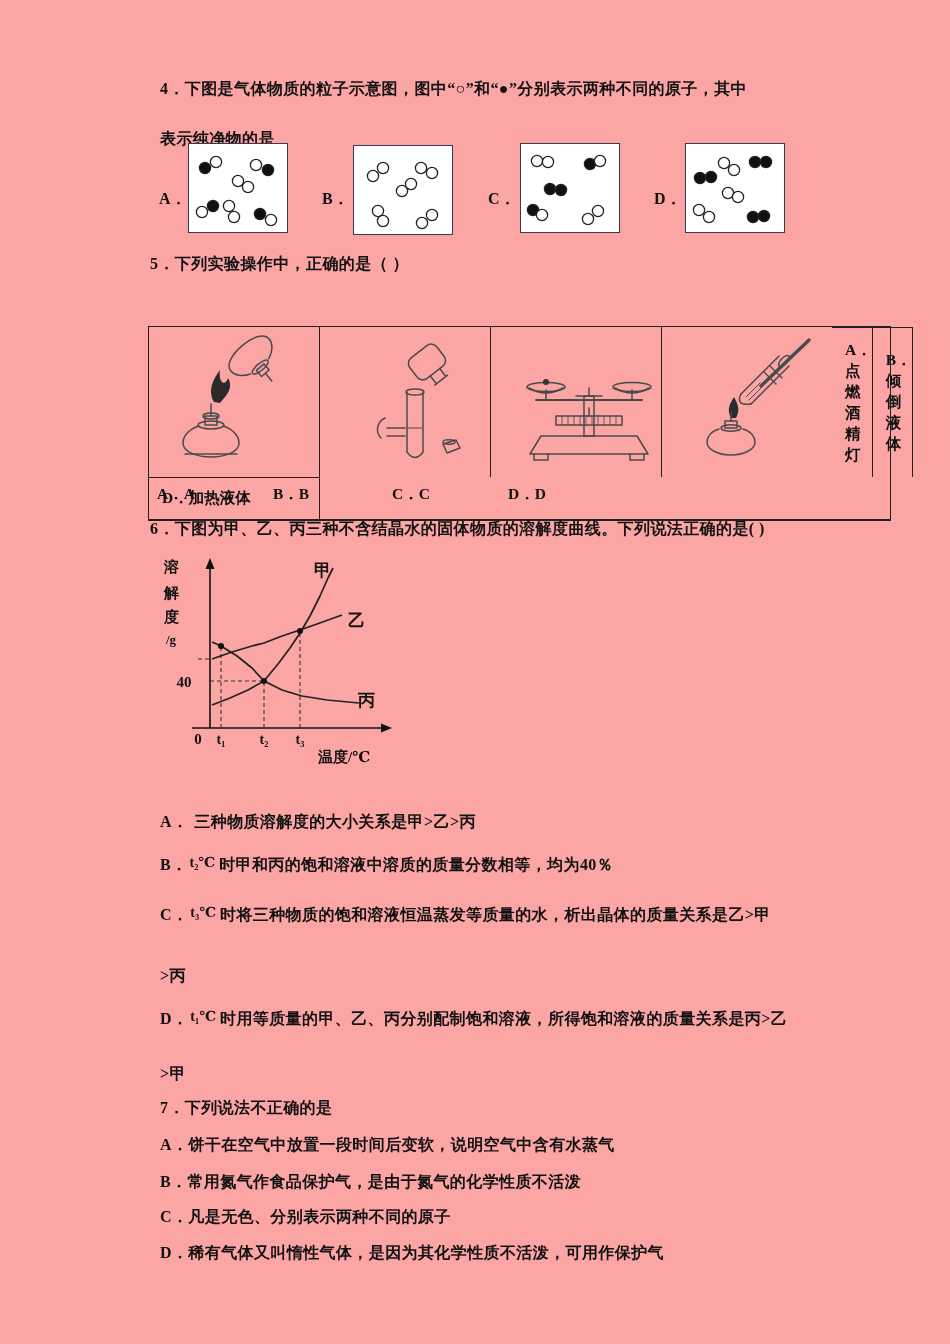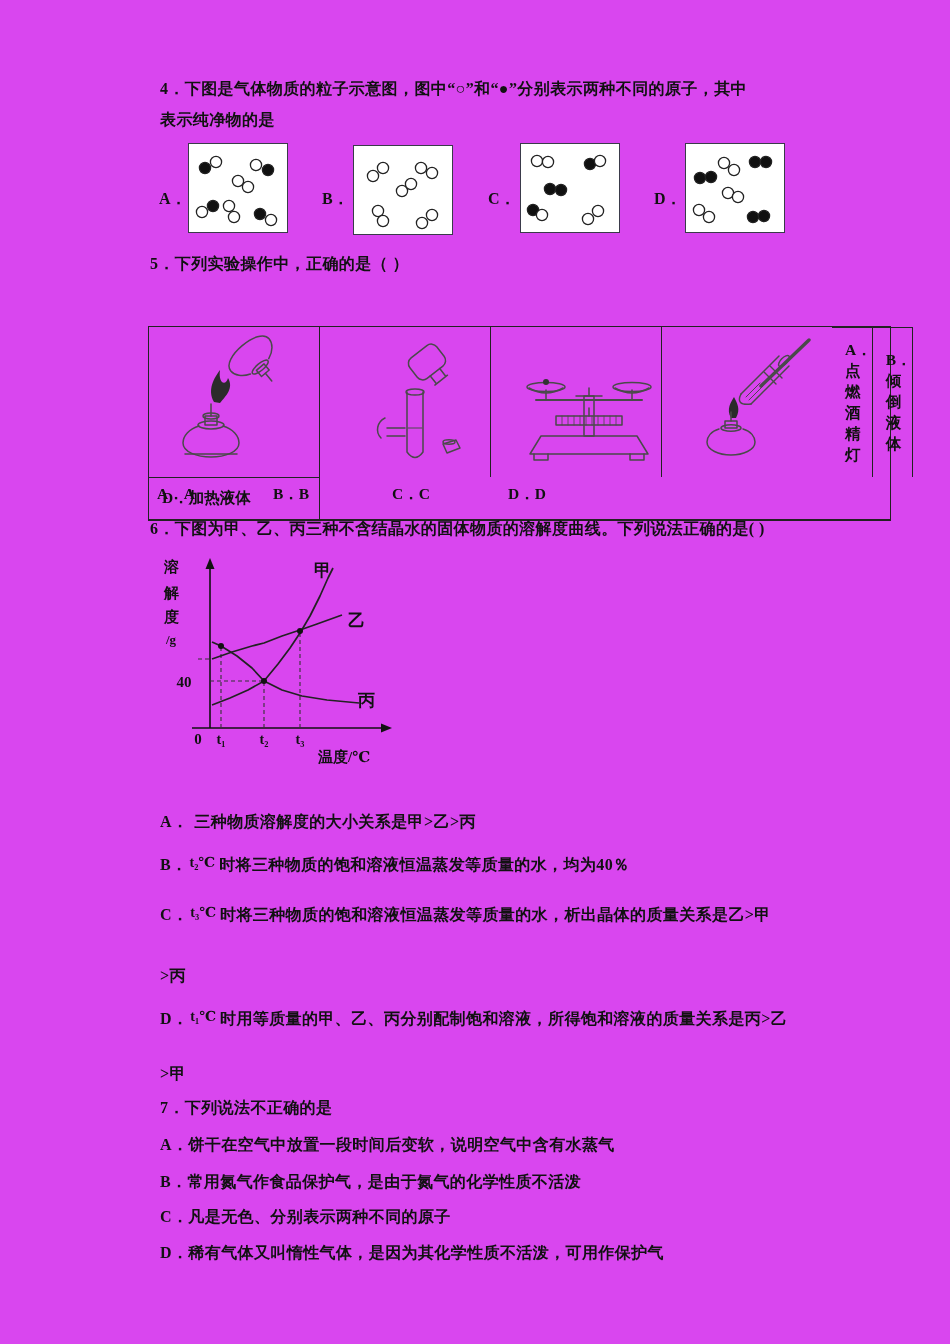--- a/index.html
+++ b/index.html
@@ -1,17 +1,17 @@
 <!DOCTYPE html>
 <html><head>
 <meta charset="utf-8">
 <style>
   html,body{margin:0;padding:0;background:#e8e8e8;}
   .page{
-    position:relative;width:950px;height:1344px;background:#d946ef;
+    position:relative;width:950px;height:1344px;background:#fca5a5;
     margin:0 auto;overflow:hidden;
     font-family:"Liberation Serif","DejaVu Serif",serif;
     color:#111;font-weight:700;
   }
   .tline{position:absolute;font-size:16px;letter-spacing:0.4px;white-space:nowrap;}
   .plabel{position:absolute;font-size:16px;}
   .pbox{position:absolute;width:98px;height:88px;border:1.6px solid #3a3a4a;background:#fff;}
   .optable{
     position:absolute;left:148px;top:287px;width:741px;
     display:grid;grid-template-columns:repeat(6,1fr);grid-template-rows:150px 42px;
@@ -26,21 +26,21 @@
   .qopt{position:absolute;font-size:16px;letter-spacing:0.4px;white-space:nowrap;}
   .tpre{font-size:14px;position:relative;top:-3px;margin:4px 4px 0 2px;letter-spacing:0;}
   .sketch{stroke:#4a4a4a;fill:none;stroke-width:1.5;stroke-linecap:round;stroke-linejoin:round;}
 </style>
 </head>
 <body>
 
 <div class="page">
 
   <div class="tline" style="left:160px;top:79px">4．下图是气体物质的粒子示意图，图中“○”和“●”分别表示两种不同的原子，其中</div>
-  <div class="tline" style="left:160px;top:110px">表示纯净物的是</div>
+  <div class="tline" style="left:160px;top:129px">表示纯净物的是</div>
 
   <span class="plabel" style="left:159px;top:189px">A．</span>
   <div class="pbox" style="left:188px;top:143px"><svg width="98" height="88" viewBox="0 0 98 88">
         <circle cx="16" cy="24" r="5.6" fill="#101010" stroke="#222" stroke-width="1.3"></circle>
         <circle cx="27" cy="18" r="5.6" fill="#ffffff" stroke="#222" stroke-width="1.3"></circle>
         <circle cx="67" cy="21" r="5.6" fill="#ffffff" stroke="#222" stroke-width="1.3"></circle>
         <circle cx="79" cy="26" r="5.6" fill="#101010" stroke="#222" stroke-width="1.3"></circle>
         <circle cx="49" cy="37" r="5.6" fill="#ffffff" stroke="#222" stroke-width="1.3"></circle>
         <circle cx="59" cy="43" r="5.6" fill="#ffffff" stroke="#222" stroke-width="1.3"></circle>
         <circle cx="24" cy="62" r="5.6" fill="#101010" stroke="#222" stroke-width="1.3"></circle>
@@ -223,21 +223,21 @@
           <circle cx="112" cy="125" r="3" fill="#111"></circle>
           <circle cx="148" cy="75" r="3" fill="#111"></circle>
         </g>
     </svg>
   </div>
 
   <div class="qopt" style="left:160px;top:812px">
     <span>A．</span><span class="tpre"></span><span>三种物质溶解度的大小关系是甲&gt;乙&gt;丙</span>
   </div>
   <div class="qopt" style="left:160px;top:855px">
-    <span>B．</span><span class="tpre">t₂℃</span><span>时将三种物质的饱和溶液恒温蒸发等质量的水，均为40％</span>
+    <span>B．</span><span class="tpre">t₂℃</span><span>时甲和丙的饱和溶液中溶质的质量分数相等，均为40％</span>
   </div>
   <div class="qopt" style="left:160px;top:905px">
     <span>C．</span><span class="tpre">t₃℃</span><span>时将三种物质的饱和溶液恒温蒸发等质量的水，析出晶体的质量关系是乙&gt;甲</span>
   </div>
   <div class="qopt" style="left:160px;top:966px">&gt;丙</div>
   <div class="qopt" style="left:160px;top:1009px">
     <span>D．</span><span class="tpre">t₁℃</span><span>时用等质量的甲、乙、丙分别配制饱和溶液，所得饱和溶液的质量关系是丙&gt;乙</span>
   </div>
   <div class="qopt" style="left:160px;top:1064px">&gt;甲</div>
 

